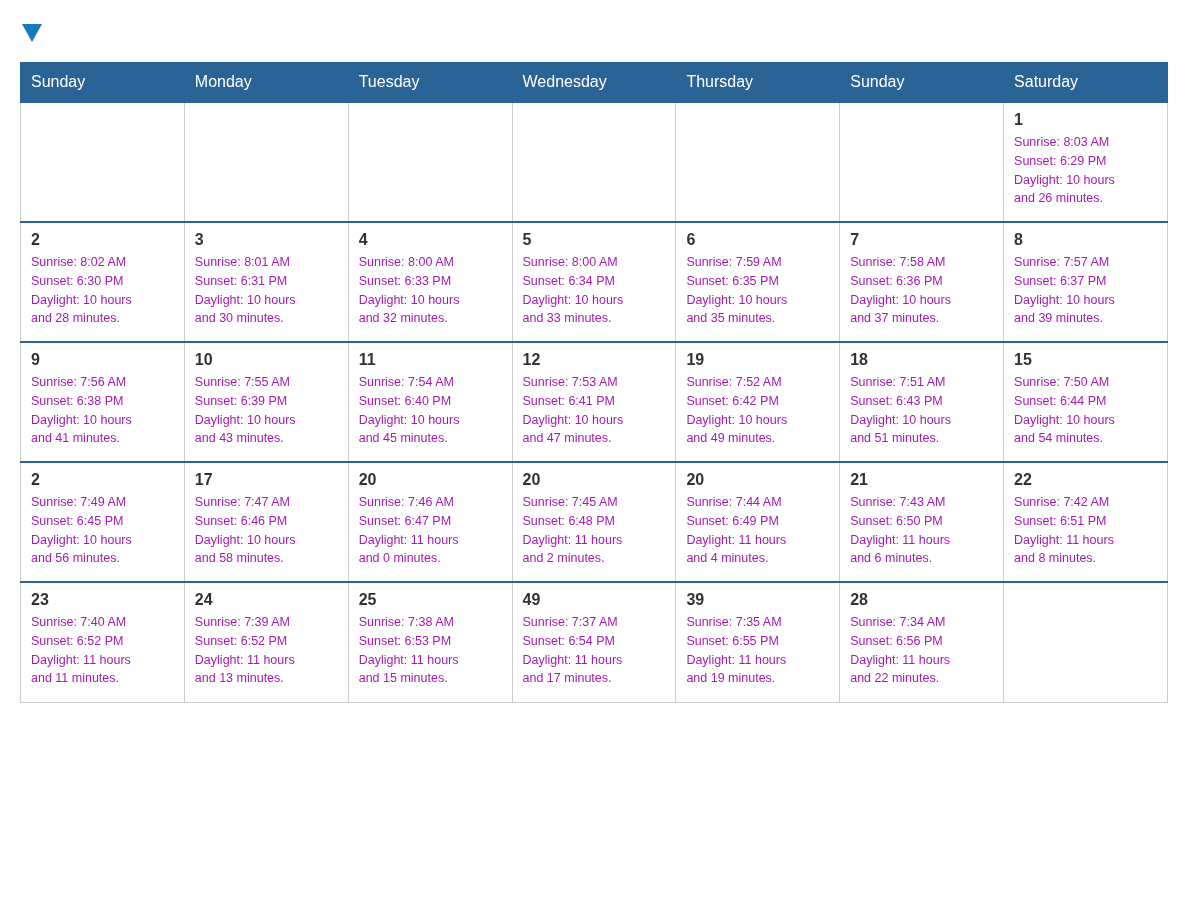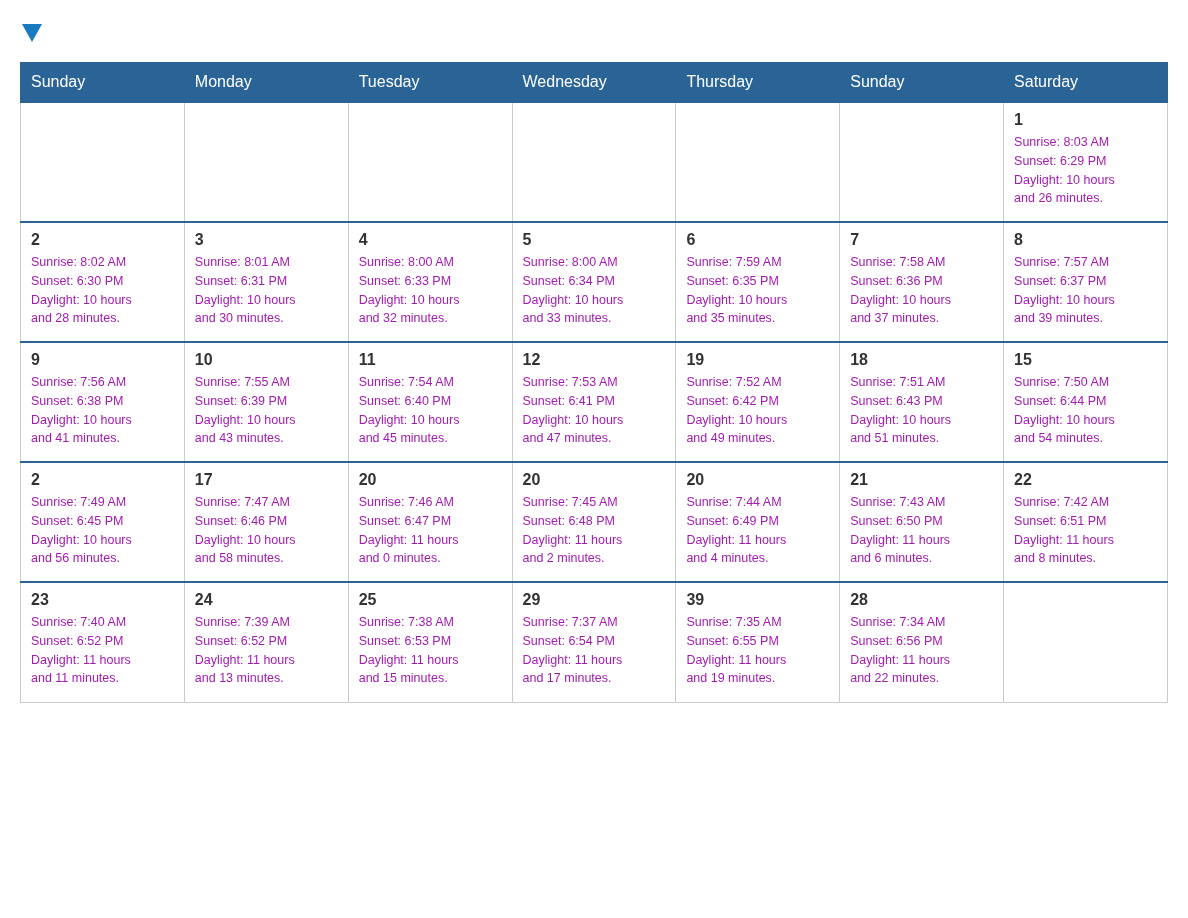--- a/index.html
+++ b/index.html
@@ -248,21 +248,21 @@
         </td>
         <td>
           <span class="day-number">24</span>
           <div class="day-info">Sunrise: 7:39 AM<br>Sunset: 6:52 PM<br>Daylight: 11 hours<br>and 13 minutes.</div>
         </td>
         <td>
           <span class="day-number">25</span>
           <div class="day-info">Sunrise: 7:38 AM<br>Sunset: 6:53 PM<br>Daylight: 11 hours<br>and 15 minutes.</div>
         </td>
         <td>
-          <span class="day-number">29</span>
+          <span class="day-number">49</span>
           <div class="day-info">Sunrise: 7:37 AM<br>Sunset: 6:54 PM<br>Daylight: 11 hours<br>and 17 minutes.</div>
         </td>
         <td>
           <span class="day-number">39</span>
           <div class="day-info">Sunrise: 7:35 AM<br>Sunset: 6:55 PM<br>Daylight: 11 hours<br>and 19 minutes.</div>
         </td>
         <td>
           <span class="day-number">28</span>
           <div class="day-info">Sunrise: 7:34 AM<br>Sunset: 6:56 PM<br>Daylight: 11 hours<br>and 22 minutes.</div>
         </td>

